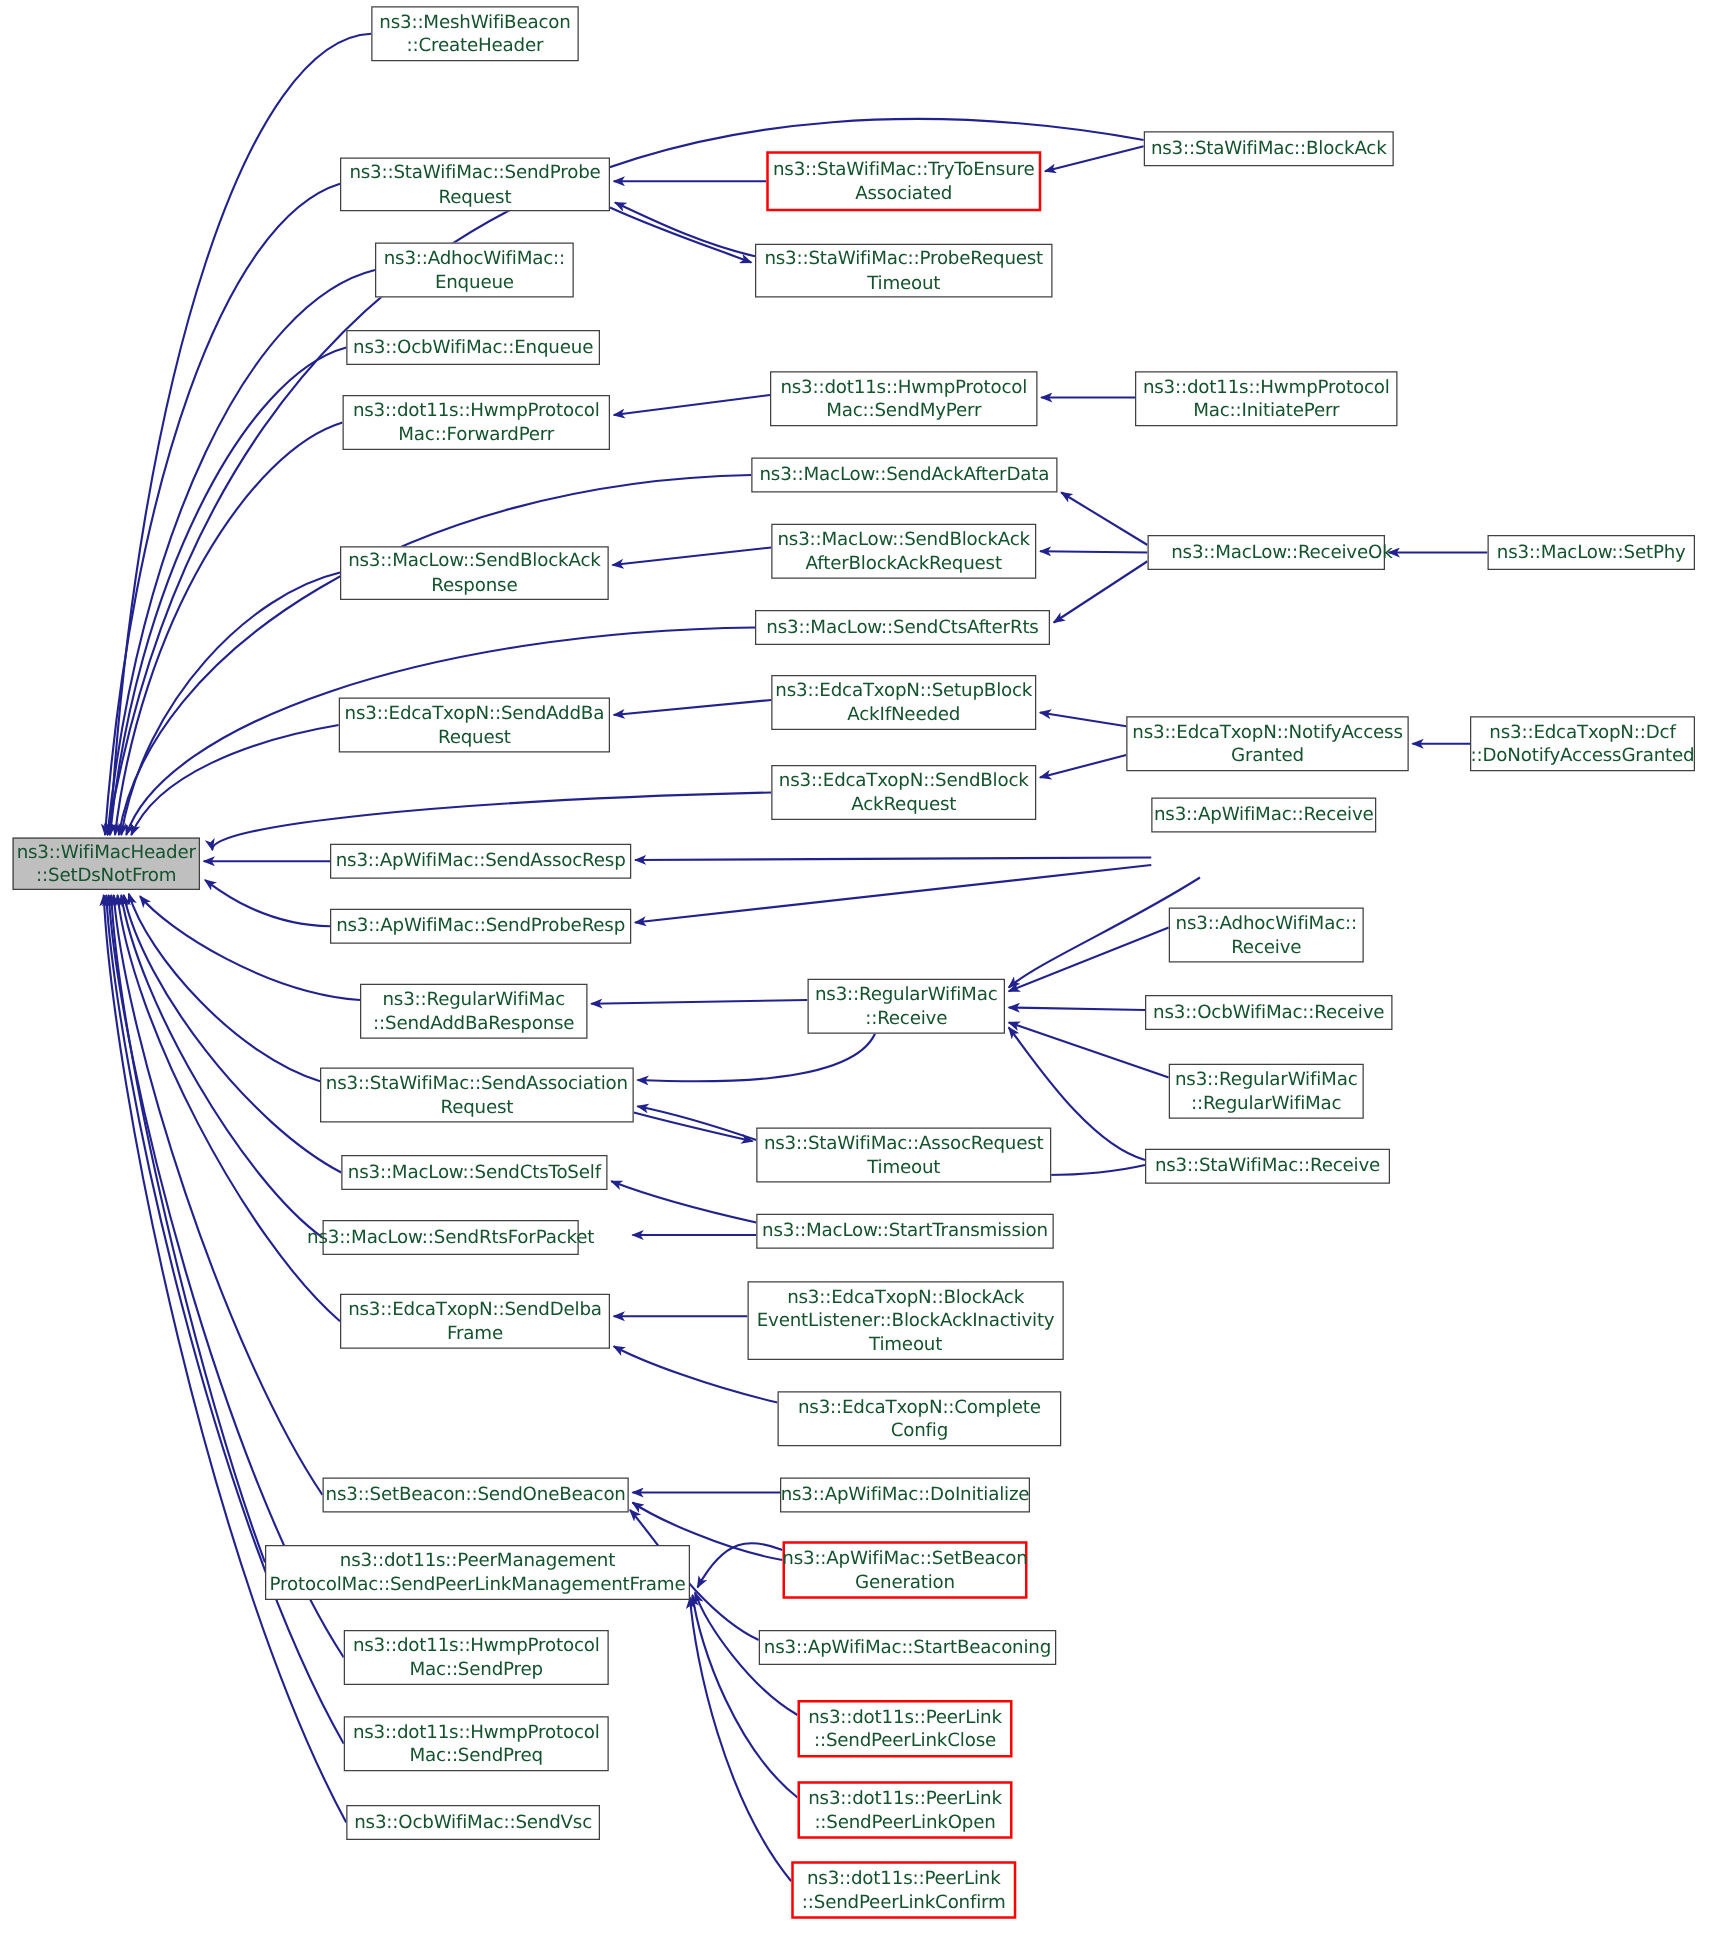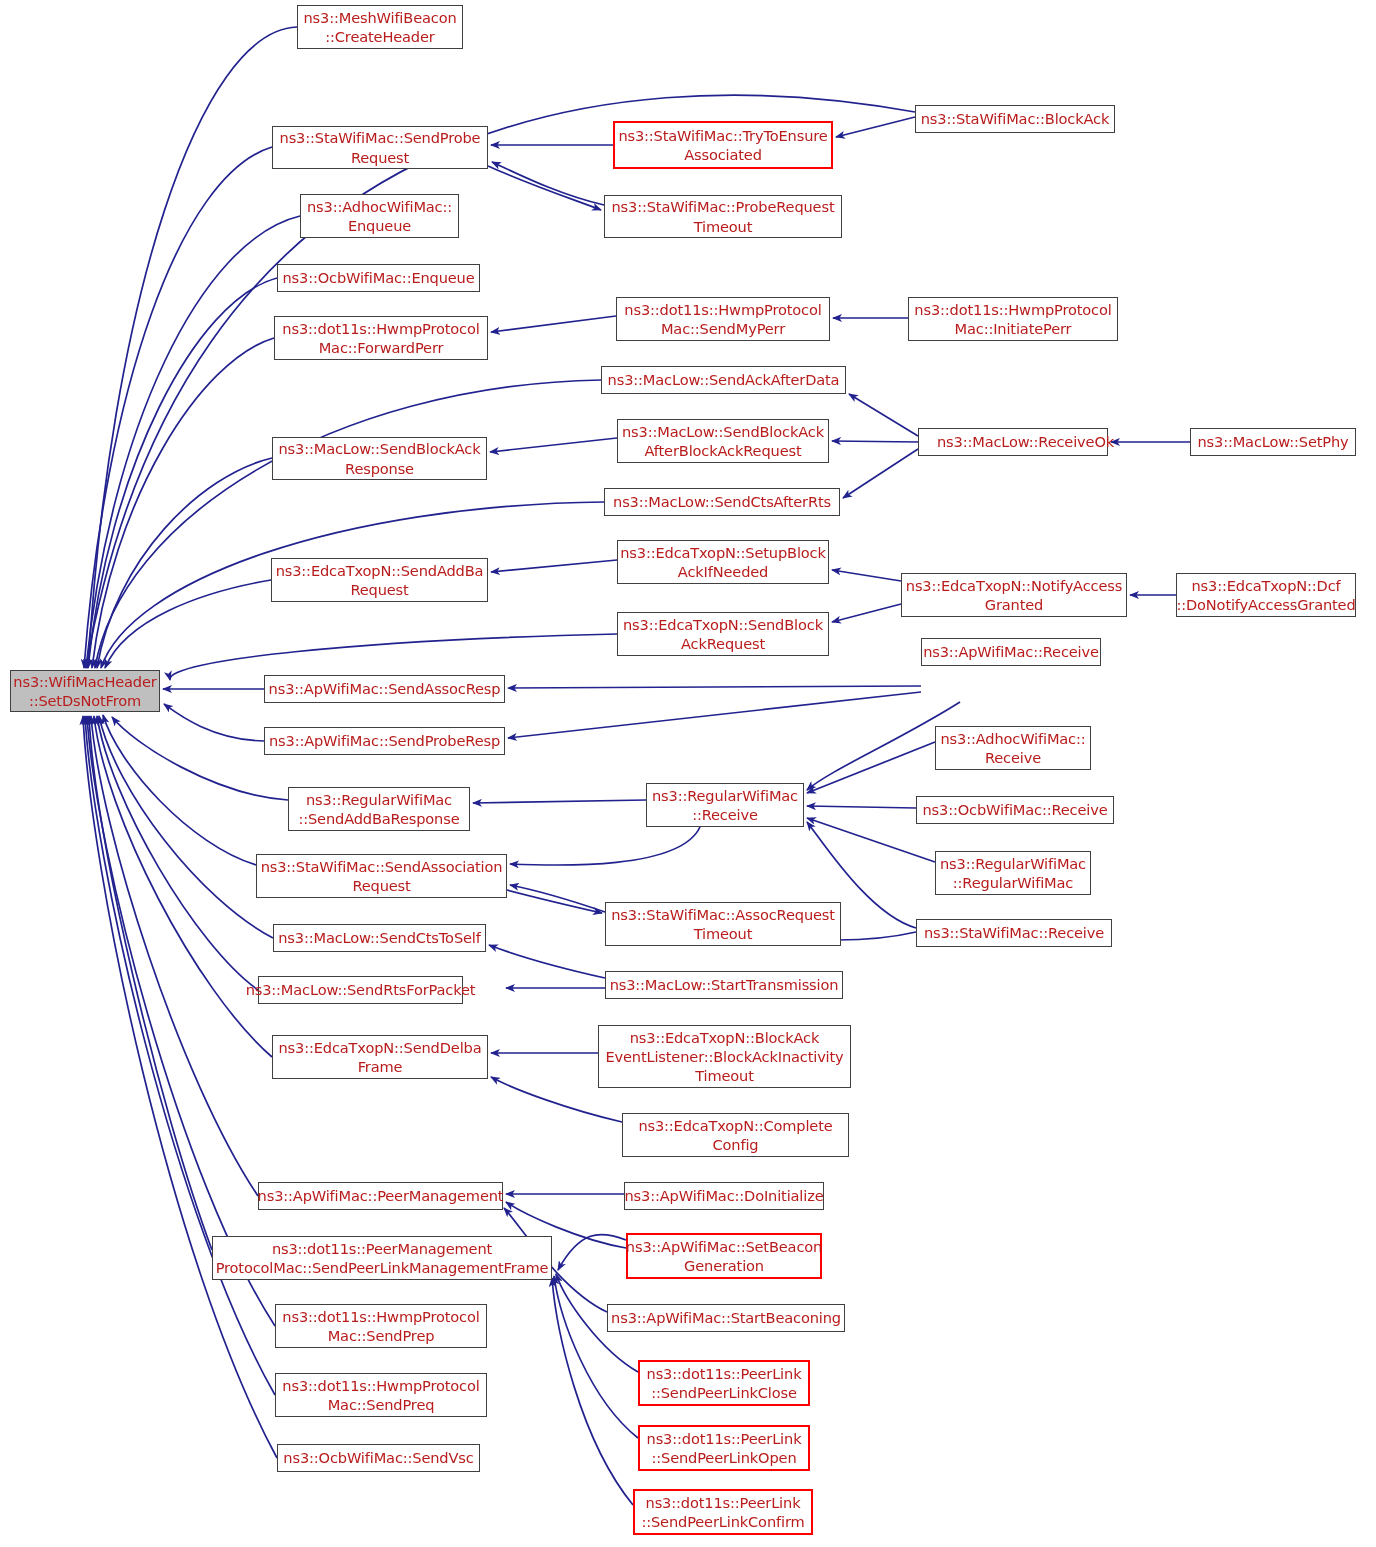--- a/index.html
+++ b/index.html
@@ -1,21 +1,21 @@
 <!DOCTYPE html>
 <html><head>
 <meta charset="utf-8">
 <style>
   html,body{margin:0;padding:0;background:#ffffff;}
   body{font-family:"DejaVu Sans","Liberation Sans",sans-serif;}
   #canvas{position:relative;width:1376px;height:1547px;background:#fff;overflow:hidden;}
   svg.edges{position:absolute;left:0;top:0;width:1376px;height:1547px;pointer-events:none;}
   .node{position:absolute;box-sizing:border-box;display:flex;align-items:center;
         justify-content:center;text-align:center;background:#ffffff;
-        border:1px solid #404040;color:#b91c1c;font-size:14.6px;line-height:1.32;
+        border:1px solid #404040;color:#14532d;font-size:14.6px;line-height:1.32;
         letter-spacing:-0.15px;padding:1px 3px;white-space:pre-line;}
   .node.root{background:#bfbfbf;border-color:#404040;}
   .node.hl{border:2px solid #ff0000;}
   .edge{fill:none;stroke:#22228f;stroke-width:1.7px;}
   .arrowfill{fill:#22228f;}
 </style>
 </head>
 <body>
 
 <div id="canvas">
@@ -148,21 +148,21 @@
       <div class="node" style="left: 273px; top: 924px; width: 213px; height: 28px;">ns3::MacLow::SendCtsToSelf</div>
       <div class="node" style="left: 258px; top: 976px; width: 205px; height: 28px;">ns3::MacLow::SendRtsForPacket</div>
       <div class="node" style="left: 605px; top: 971px; width: 238px; height: 28px;">ns3::MacLow::StartTransmission</div>
       <div class="node" style="left: 272px; top: 1035px; width: 216px; height: 44px;">ns3::EdcaTxopN::SendDelba
 Frame</div>
       <div class="node" style="left: 598px; top: 1025px; width: 253px; height: 63px;">ns3::EdcaTxopN::BlockAck
 EventListener::BlockAckInactivity
 Timeout</div>
       <div class="node" style="left: 622px; top: 1113px; width: 227px; height: 44px;">ns3::EdcaTxopN::Complete
 Config</div>
-      <div class="node" style="left: 258px; top: 1182px; width: 245px; height: 28px;">ns3::ApWifiMac::PeerManagement</div>
+      <div class="node" style="left: 258px; top: 1182px; width: 245px; height: 28px;">ns3::SetBeacon::SendOneBeacon</div>
       <div class="node" style="left: 624px; top: 1182px; width: 200px; height: 28px;">ns3::ApWifiMac::DoInitialize</div>
       <div class="node hl" style="left: 626px; top: 1233px; width: 196px; height: 46px;">ns3::ApWifiMac::SetBeacon
 Generation</div>
       <div class="node" style="left: 212px; top: 1236px; width: 340px; height: 44px;">ns3::dot11s::PeerManagement
 ProtocolMac::SendPeerLinkManagementFrame</div>
       <div class="node" style="left: 607px; top: 1304px; width: 238px; height: 28px;">ns3::ApWifiMac::StartBeaconing</div>
       <div class="node" style="left: 275px; top: 1304px; width: 212px; height: 44px;">ns3::dot11s::HwmpProtocol
 Mac::SendPrep</div>
       <div class="node hl" style="left: 638px; top: 1360px; width: 172px; height: 46px;">ns3::dot11s::PeerLink
 ::SendPeerLinkClose</div>

